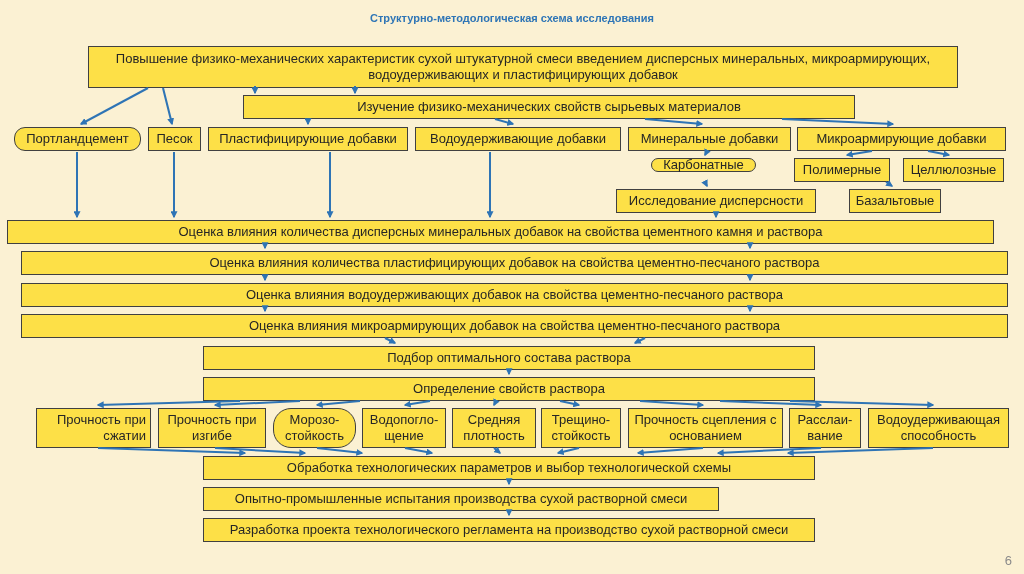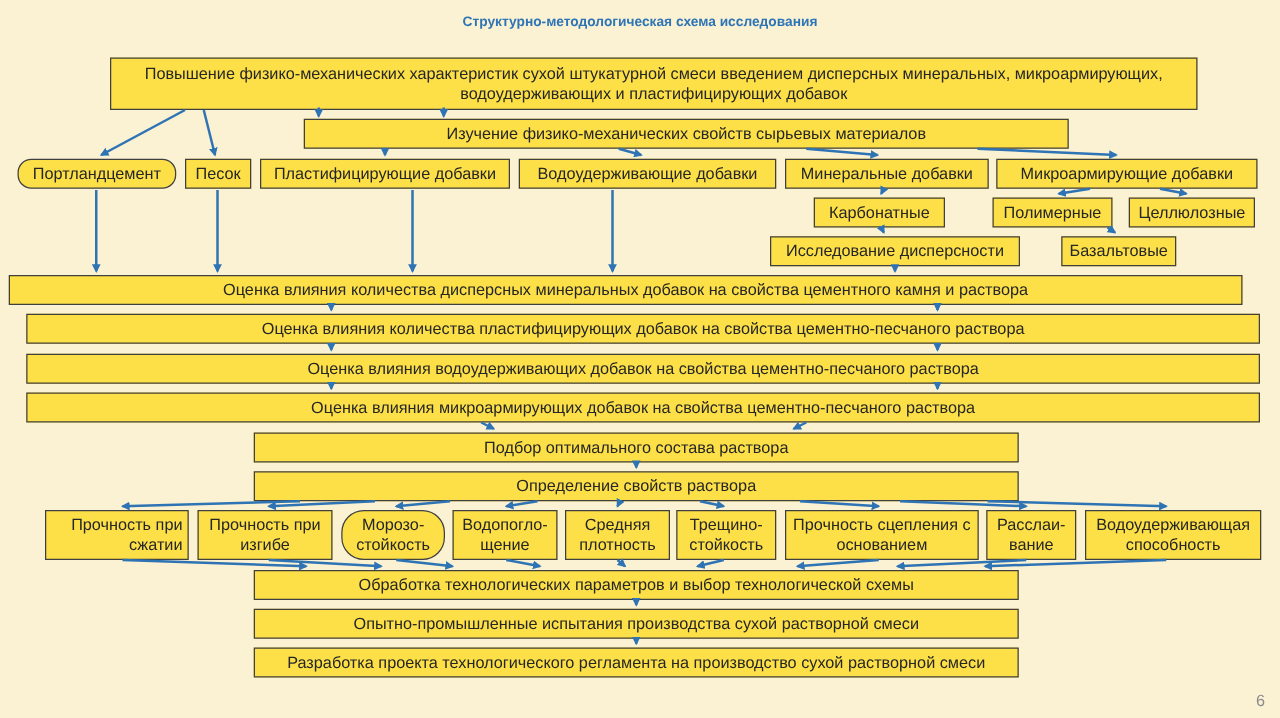--- a/index.html
+++ b/index.html
@@ -55,21 +55,21 @@
 
 <div class="box" style="left:203px; top:95px; width:612px; height:24px;margin-left:40px;">Изучение физико-механических свойств сырьевых материалов</div>
 
 <div class="box" style="left:14px;  top:127px; width:127px; height:24px;border-radius:11px;">Портландцемент</div>
 <div class="box" style="left:148px; top:127px; width:53px;  height:24px;">Песок</div>
 <div class="box" style="left:208px; top:127px; width:200px; height:24px;">Пластифицирующие добавки</div>
 <div class="box" style="left:415px; top:127px; width:206px; height:24px;">Водоудерживающие добавки</div>
 <div class="box" style="left:628px; top:127px; width:163px; height:24px;">Минеральные добавки</div>
 <div class="box" style="left:797px; top:127px; width:209px; height:24px;">Микроармирующие добавки</div>
 
-<div class="box" style="left:651px; top:158px; width:105px; height:24px;">Карбонатные</div>
+<div class="box" style="left:651px; top:158px; width:105px; height:14px;border-radius:12px;">Карбонатные</div>
 <div class="box" style="left:794px; top:158px; width:96px;  height:24px;">Полимерные</div>
 <div class="box" style="left:903px; top:158px; width:101px; height:24px;">Целлюлозные</div>
 
 <div class="box" style="left:616px; top:189px; width:200px; height:24px;">Исследование дисперсности</div>
 <div class="box" style="left:849px; top:189px; width:92px;  height:24px;">Базальтовые</div>
 
 <div class="box" style="left:7px; top:220px; width:987px; height:24px;">Оценка влияния количества дисперсных минеральных добавок на свойства цементного камня и раствора</div>
 <div class="box" style="left:21px; top:251px; width:987px; height:24px;">Оценка влияния количества пластифицирующих добавок на свойства цементно-песчаного раствора</div>
 <div class="box" style="left:21px; top:283px; width:987px; height:24px;">Оценка влияния водоудерживающих добавок на свойства цементно-песчаного раствора</div>
 <div class="box" style="left:21px; top:314px; width:987px; height:24px;">Оценка влияния микроармирующих добавок на свойства цементно-песчаного раствора</div>
@@ -81,21 +81,21 @@
 <div class="box" style="left:158px; top:408px; width:108px; height:40px;">Прочность при изгибе</div>
 <div class="box" style="left:273px; top:408px; width:83px;  height:40px;border-radius:18px;">Морозо-стойкость</div>
 <div class="box" style="left:362px; top:408px; width:84px;  height:40px;">Водопогло-щение</div>
 <div class="box" style="left:452px; top:408px; width:84px;  height:40px;">Средняя плотность</div>
 <div class="box" style="left:541px; top:408px; width:80px;  height:40px;">Трещино-стойкость</div>
 <div class="box" style="left:628px; top:408px; width:155px; height:40px;">Прочность сцепления с основанием</div>
 <div class="box" style="left:789px; top:408px; width:72px;  height:40px;">Расслаи-вание</div>
 <div class="box" style="left:868px; top:408px; width:141px; height:40px;">Водоудерживающая способность</div>
 
 <div class="box" style="left:203px; top:456px; width:612px; height:24px;">Обработка технологических параметров и выбор технологической схемы</div>
-<div class="box" style="left:203px; top:487px; width:612px; height:24px;">Опытно-промышленные испытания производства сухой растворной смеси</div>
+<div class="box" style="left:203px; top:487px; width:516px; height:24px;">Опытно-промышленные испытания производства сухой растворной смеси</div>
 <div class="box" style="left:203px; top:518px; width:612px; height:24px;">Разработка проекта технологического регламента на производство сухой растворной смеси</div>
 
 <div class="page-num">6</div>
 
 <svg class="arrows" viewBox="0 0 1024 574">
   <defs>
     <marker id="ah" viewBox="0 0 8 8" refX="6.5" refY="4" markerWidth="7" markerHeight="7" markerUnits="userSpaceOnUse" orient="auto">
       <path d="M0,0 L8,4 L0,8 z" fill="#2e74b5"></path>
     </marker>
   </defs>

